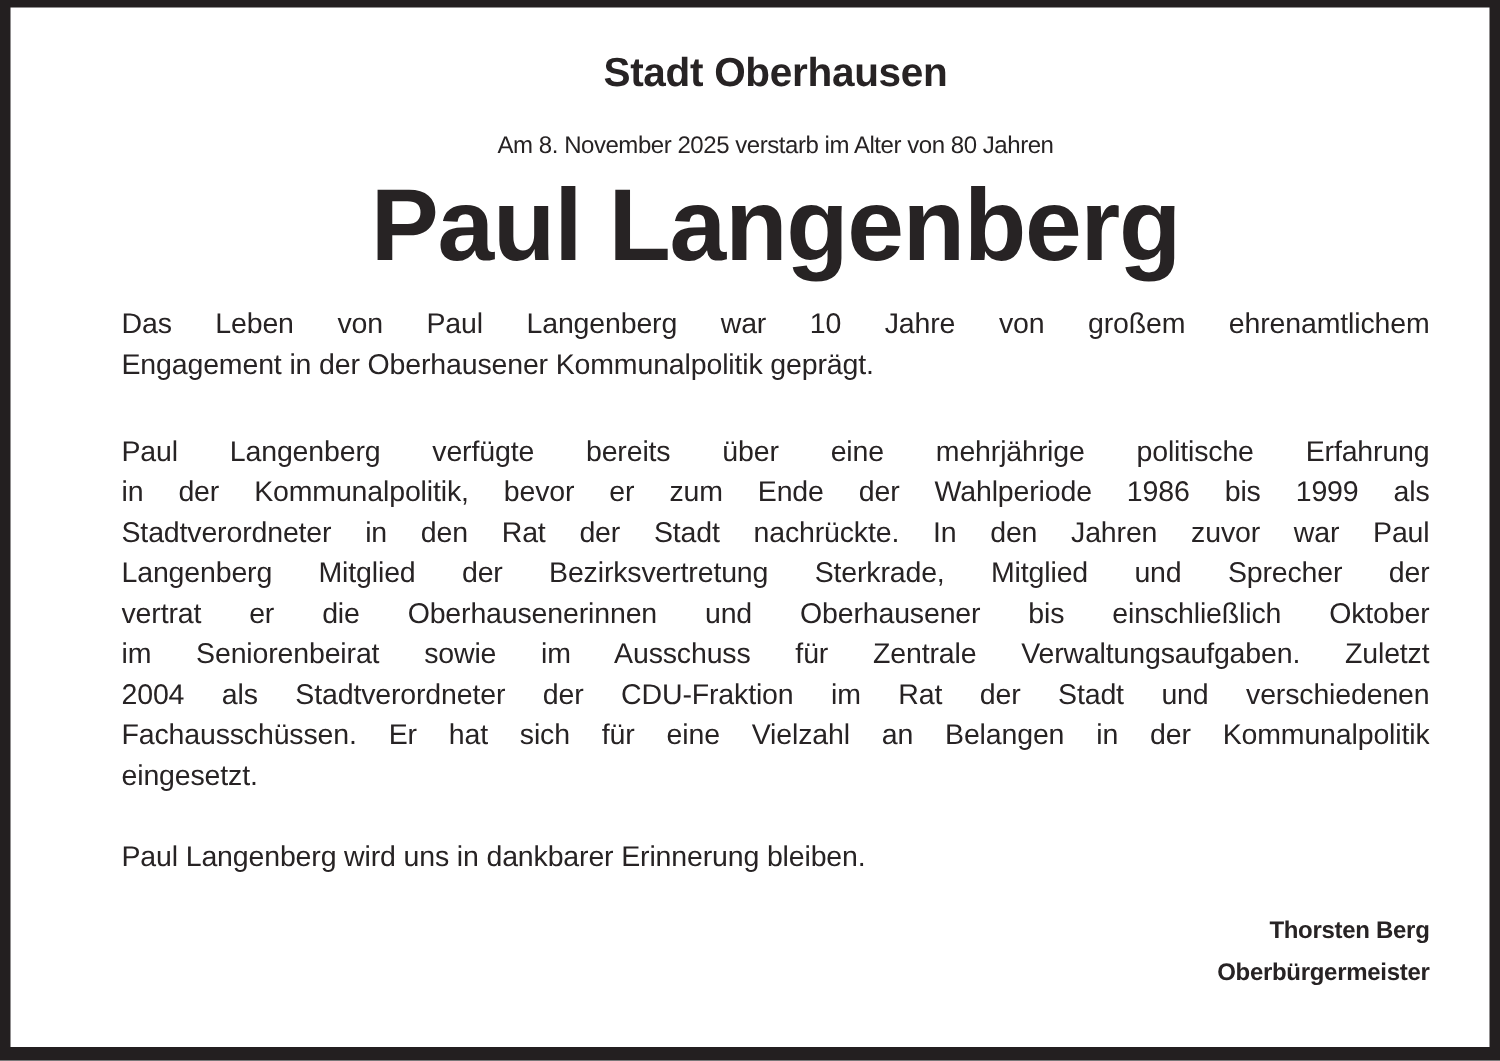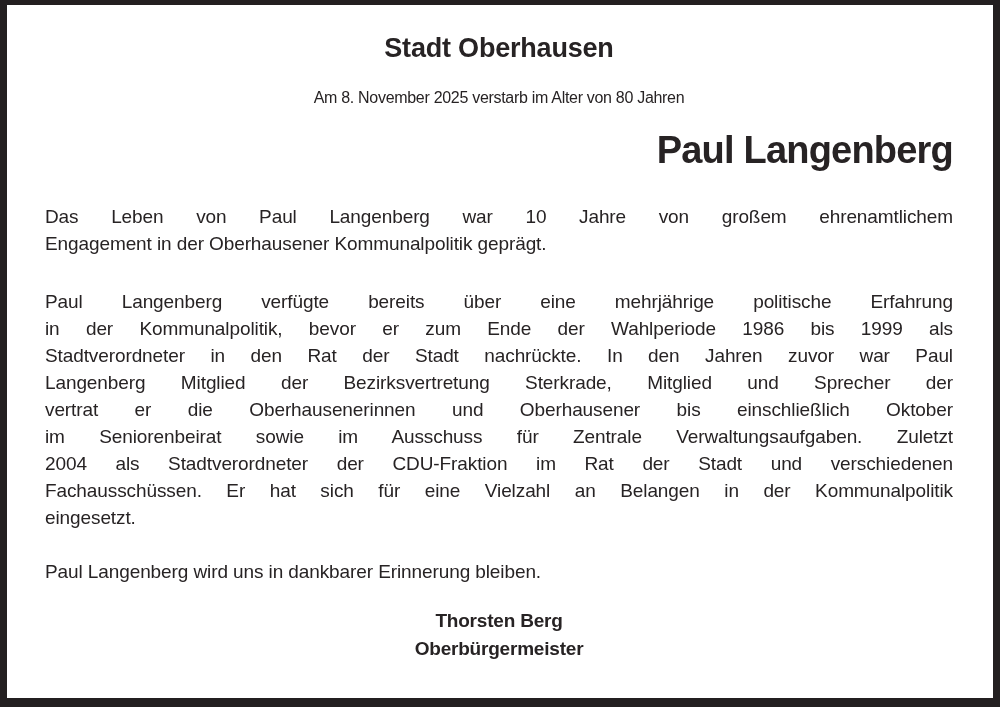--- a/index.html
+++ b/index.html
@@ -13,39 +13,40 @@
     width:1000px;height:707px;
     box-sizing:border-box;
     margin:0 auto;
     background:var(--bg);
     border-style:solid;
     border-color:var(--frame);
     border-width:5px 7px 9px 7px;
     font-family:"Liberation Sans","DejaVu Sans",sans-serif;
     color:var(--text);
     overflow:hidden;
+    padding-left:36px;
   }
   .inner{
     box-sizing:border-box;
     width:100%;height:100%;
     padding:27px 40px 0 38px;
   }
   .org{
     font-size:27px;line-height:32px;font-weight:bold;
     text-align:center;letter-spacing:-0.2px;
   }
   .announce{
     margin-top:20px;
     font-size:16px;line-height:28px;
     text-align:center;letter-spacing:-0.3px;
   }
   .deceased{
     margin-top:8px;
-    font-size:38px;line-height:60px;font-weight:bold;
-    text-align:right;letter-spacing:-0.8px;
+    font-size:68px;line-height:60px;font-weight:bold;
+    text-align:center;letter-spacing:-0.8px;
   }
   .bodytext{margin-top:23px;}
   .para{margin:0;}
   .para + .para{margin-top:31px;}
   .para.closing{margin-top:27px;}
   .bline{
     font-size:19px;line-height:27px;height:27px;
     letter-spacing:-0.1px;
     overflow:hidden;
     text-align:left;
@@ -55,22 +56,23 @@
     text-align-last:justify;
   }
   .bline.just::after{
     content:"";display:inline-block;width:100%;height:0;
   }
   .signoff{
     margin-top:22px;
     text-align:center;
   }
   .sig-name,.sig-title{
-    font-size:19px;line-height:28px;font-weight:bold;
+    font-size:16px;line-height:28px;font-weight:bold;
     letter-spacing:-0.2px;
+    text-align:right;
   }
 </style>
 </head>
 <body>
 
 <div class="page">
   <div class="inner">
 
     <div class="org">Stadt Oberhausen</div>
 

